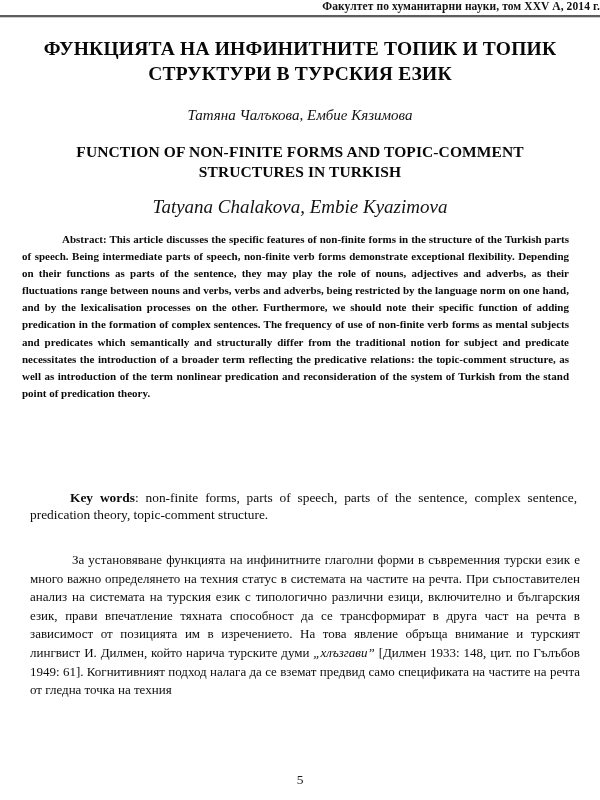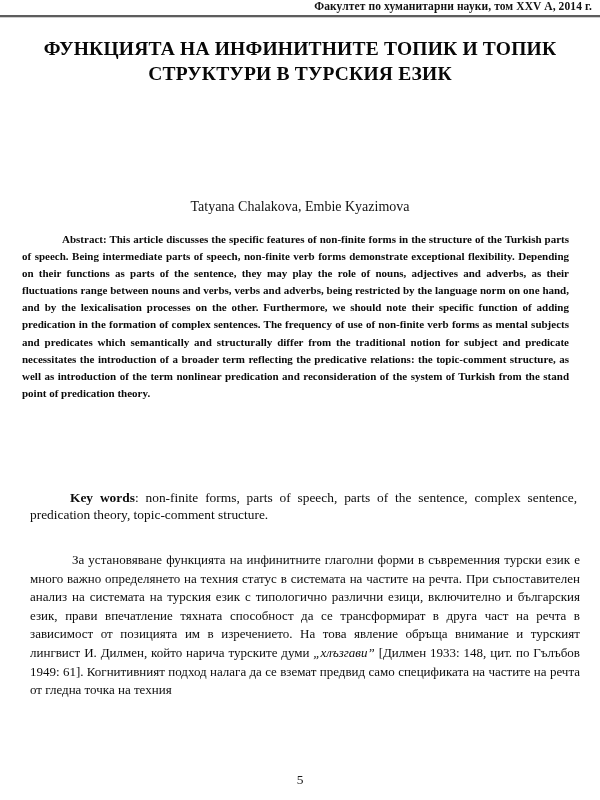--- a/index.html
+++ b/index.html
@@ -23,21 +23,21 @@
     box-sizing: border-box;
   }
 
   
   .running-header {
     position: absolute;
     top: 0px;
     left: 0px;
     width: 600px;
     text-align: right;
-    padding-right: 8px;
+    padding-right: 0;
     box-sizing: border-box;
     font-weight: bold;
     font-size: 11.5px;
     letter-spacing: 0.1px;
     color: #111;
   }
 
   .header-rule {
     position: absolute;
     top: 15px;
@@ -86,21 +86,22 @@
     letter-spacing: 0.1px;
     color: #080808;
   }
 
   .authors-en {
     position: absolute;
     top: 198px;
     left: 30px;
     width: 540px;
     text-align: center;
-    font-size: 14px;
+    font-style: italic;
+    font-size: 19px;
     line-height: 18px;
     color: #121212;
   }
 
   
   .abstract {
     position: absolute;
     top: 231px;
     left: 22px;
     width: 547px;
@@ -157,21 +158,23 @@
 <body>
 
 <div class="page">
 
   <div class="running-header">Факултет по хуманитарни науки, том XXV А, 2014 г.</div>
 
   <div class="header-rule"></div>
 
   <div class="title-bg">ФУНКЦИЯТА НА ИНФИНИТНИТЕ ТОПИК И ТОПИК СТРУКТУРИ В ТУРСКИЯ ЕЗИК</div>
 
+  <div class="authors-bg">Татяна Чалъкова, Ембие Кязимова</div>
 
+  <div class="title-en">FUNCTION OF NON-FINITE FORMS AND TOPIC-COMMENT STRUCTURES IN TURKISH</div>
 
   <div class="authors-en">Tatyana Chalakova, Embie Kyazimova</div>
 
   <div class="abstract"><b>Abstract</b><span>: </span><span>This article discusses the specific features of non-finite forms in the structure of the Turkish parts of speech. Being intermediate parts of speech, non-finite verb forms demonstrate exceptional flexibility. Depending on their functions as parts of the sentence, they may play the role of nouns, adjectives and adverbs, as their fluctuations range between nouns and verbs, verbs and adverbs, being restricted by the language norm on one hand, and by the lexicalisation processes on the other. Furthermore, we should note their specific function of adding predication in the formation of complex sentences. The frequency of use of non-finite verb forms as mental subjects and predicates which semantically and structurally differ from the traditional notion for subject and predicate necessitates the introduction of a broader term reflecting the predicative relations: the topic-comment structure, as well as introduction of the term nonlinear predication and reconsideration of the system of Turkish from the stand point of predication theory.</span></div>
 
   <div class="keywords"><b>Key words</b><span>: </span><span>non-finite forms, parts of speech, parts of the sentence, complex sentence, predication theory, topic-comment structure.</span></div>
 
   <div class="body-par"><span>За установяване функцията на инфинитните глаголни форми в съвременния турски език е много важно определянето на техния статус в системата на частите на речта. При съпоставителен анализ на системата на турския език с типологично различни езици, включително и българския език, прави впечатление тяхната способност да се трансформират в друга част на речта в зависимост от позицията им в изречението. На това явление обръща внимание и турският лингвист И. Дилмен, който нарича турските думи </span><i>„хлъзгави”</i><span> [Дилмен 1933: 148, цит. по Гълъбов 1949: 61]. Когнитивният подход налага да се вземат предвид само спецификата на частите на речта от гледна точка на техния</span></div>
 
   <div class="folio">5</div>

